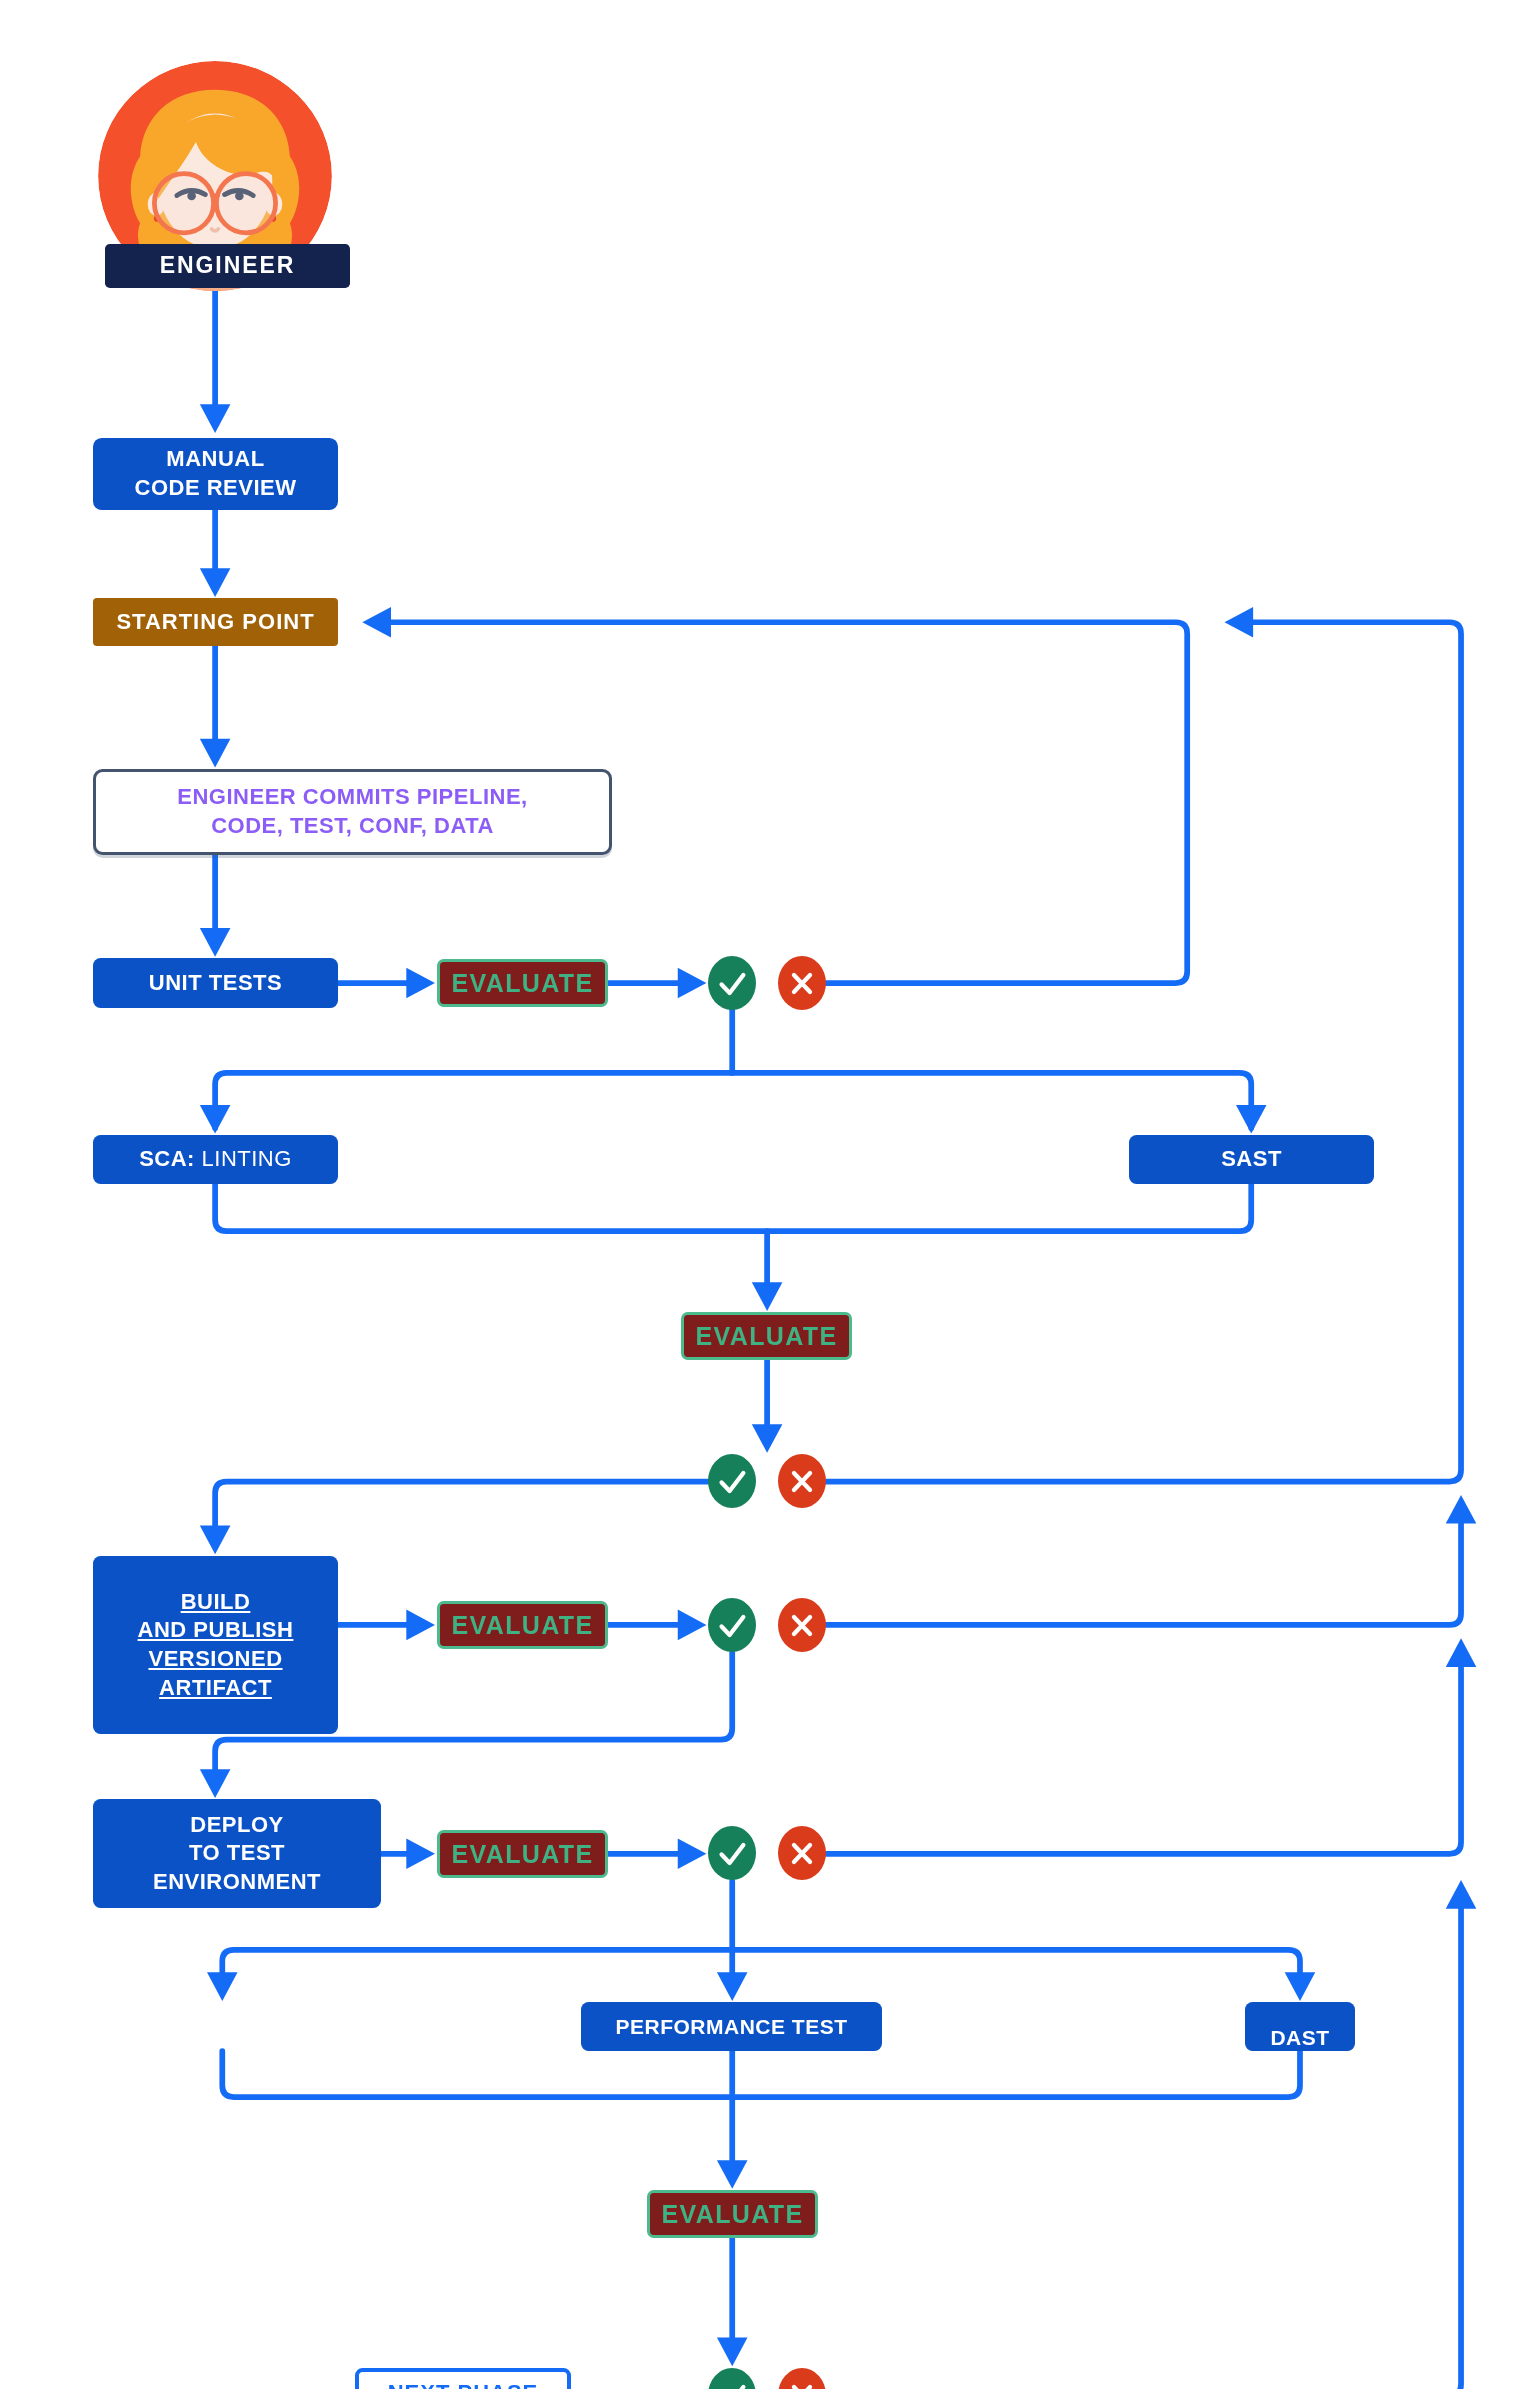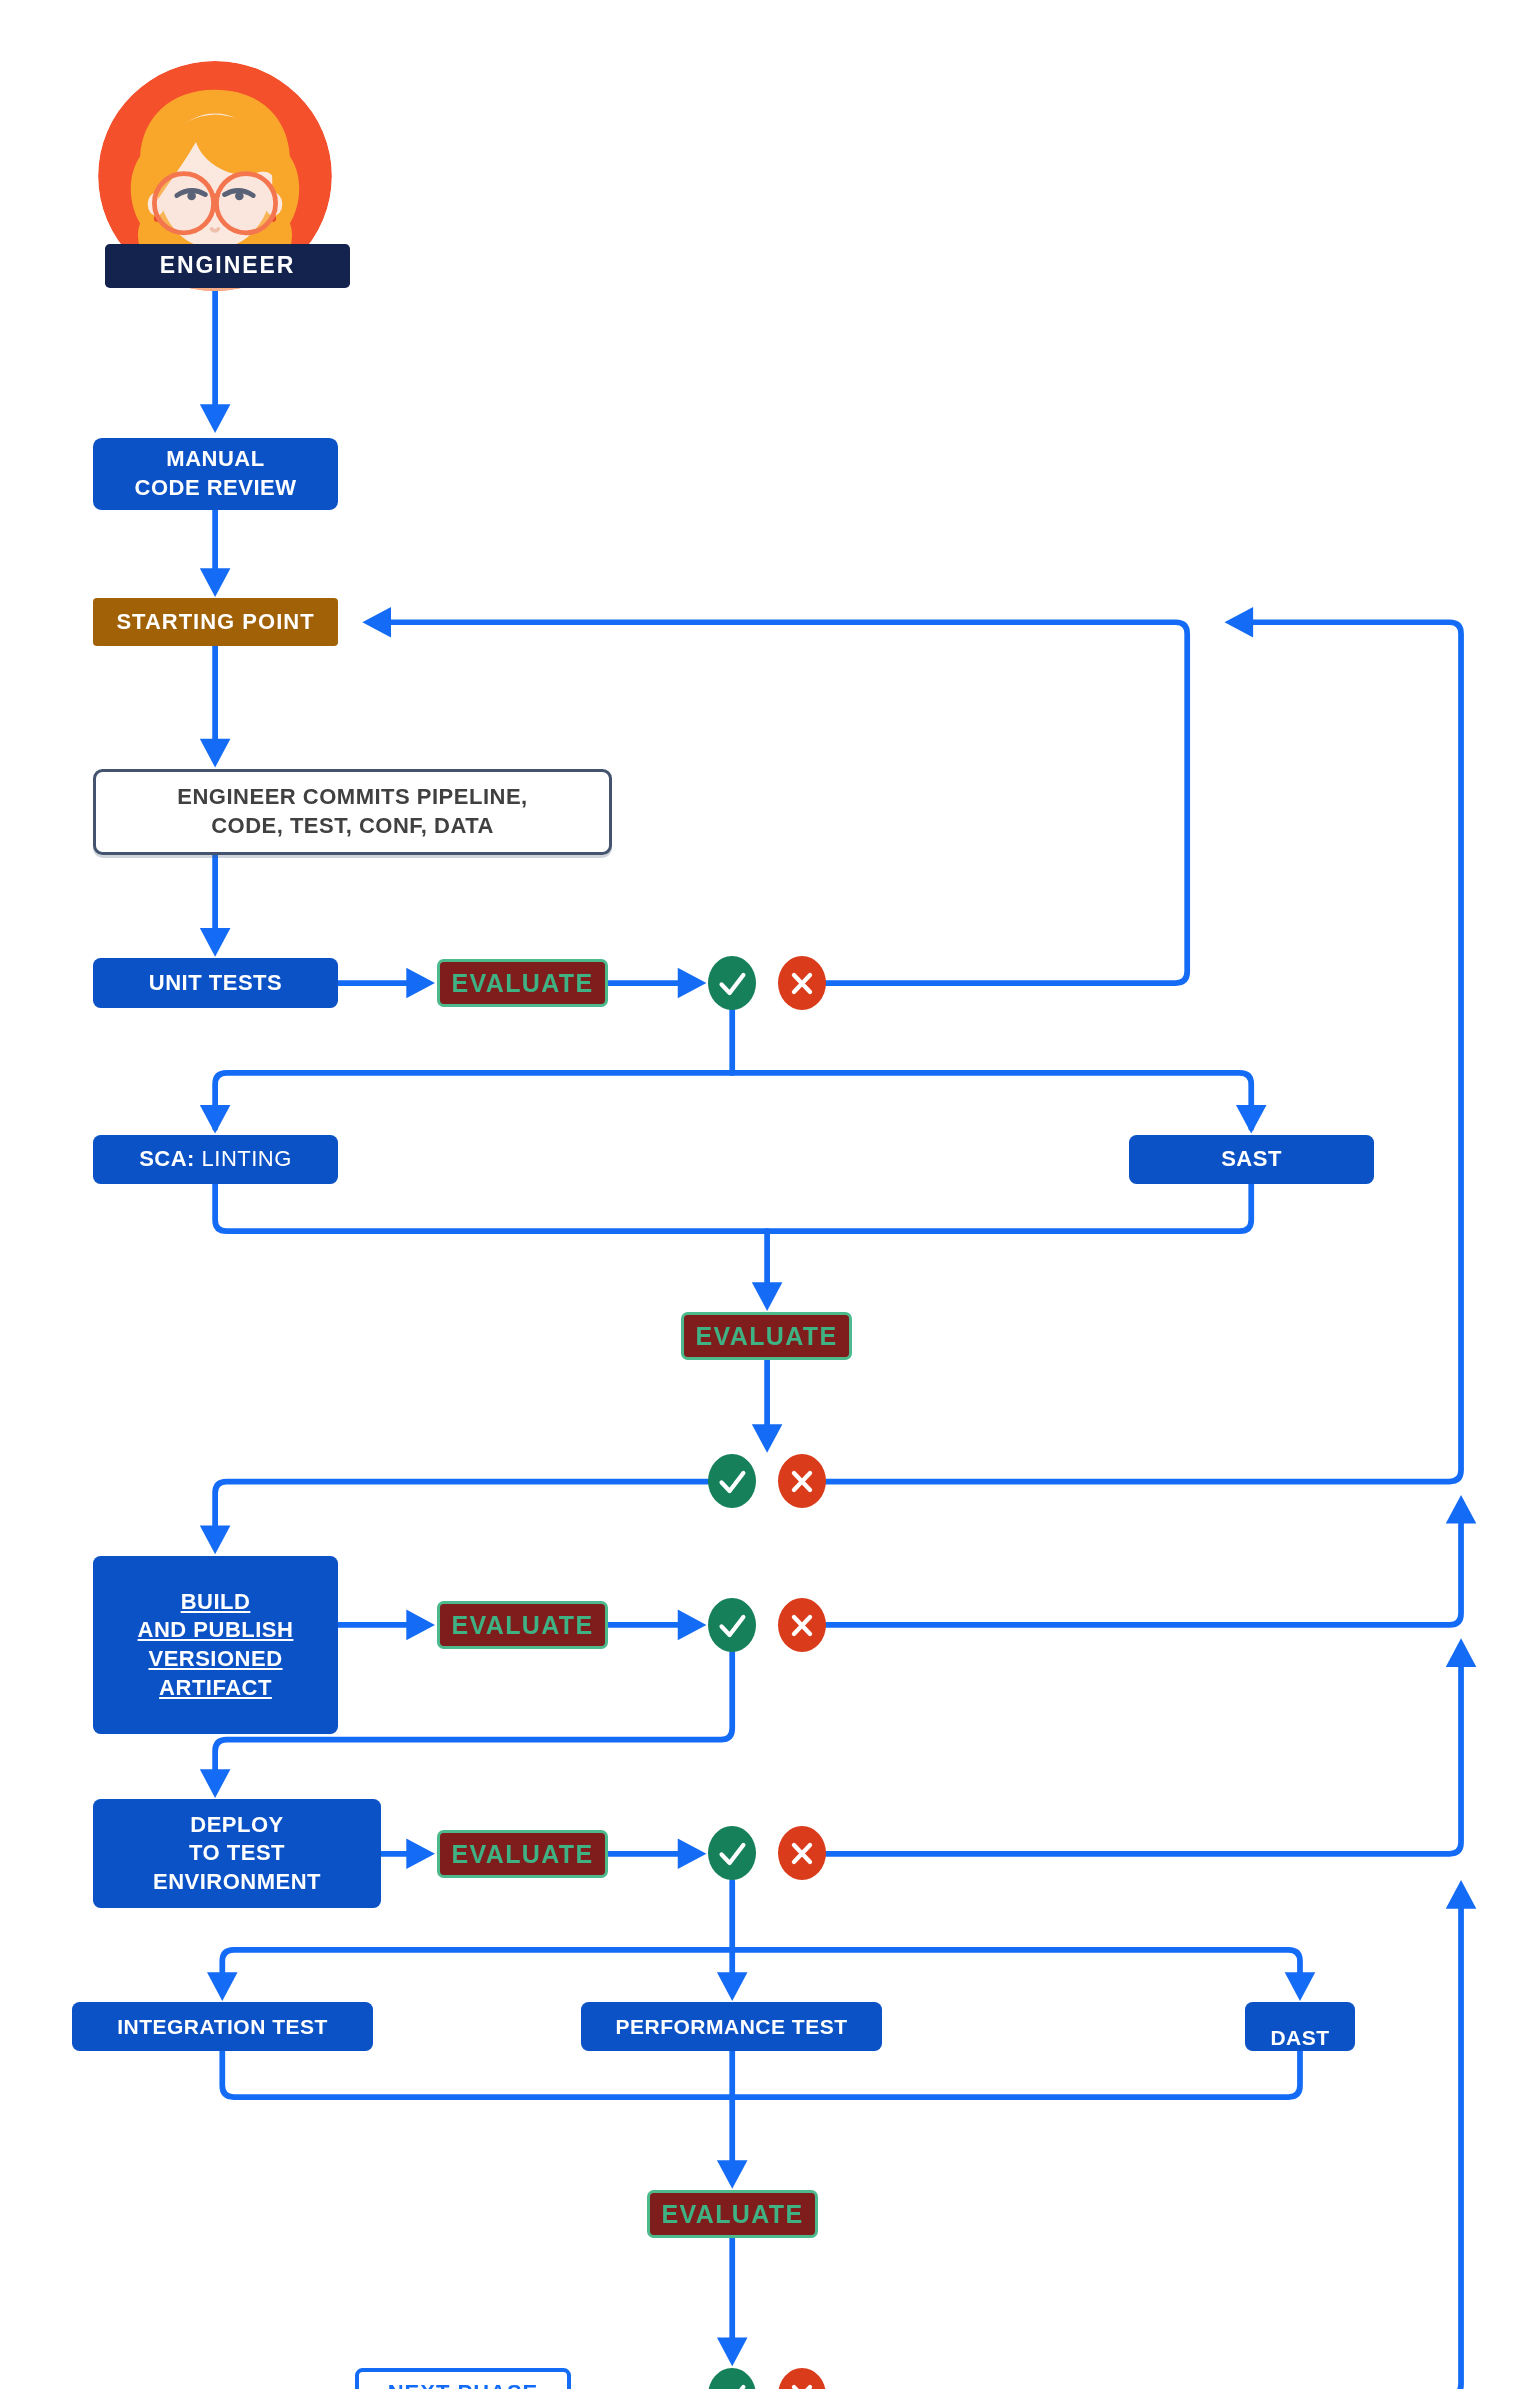--- a/index.html
+++ b/index.html
@@ -5,21 +5,21 @@
   html,body{margin:0;padding:0;background:#ffffff;}
   #canvas{position:relative;width:1539px;height:2510px;background:#ffffff;overflow:hidden;
           font-family:"Liberation Sans", sans-serif;}
   #connectors{position:absolute;left:0;top:0;z-index:1;}
   #avatar{position:absolute;left:98px;top:61px;z-index:2;}
   .box{position:absolute;z-index:3;display:flex;align-items:center;justify-content:center;
        text-align:center;font-weight:bold;box-sizing:border-box;line-height:1.3;}
   .blue{background:#0C52C7;color:#ffffff;border-radius:7.6px;font-size:22px;letter-spacing:0.5px;}
   .navybox{background:#14234E;color:#ffffff;border-radius:4.8px;font-size:23px;letter-spacing:1.9px;}
   .greenbox{background:#a16207;color:#ffffff;border-radius:4px;font-size:22px;letter-spacing:1px;}
-  .slatebox{background:#ffffff;border:3.8px solid #44546F;border-radius:9.6px;color:#404040;
+  .slatebox{background:#ffffff;border:3.8px solid #44546F;border-radius:9.6px;color:#8b5cf6;
             font-size:22px;letter-spacing:0.5px;box-shadow:0 2.9px 0 rgba(68,84,111,0.25);}
   .evaluate{background:#7f1d1d;border:3.3px solid #4CBA8C;border-radius:6.7px;color:#3FB284;
             font-size:25px;letter-spacing:1.4px;}
   .nextphase{background:#ffffff;border:4.3px solid #146BF6;border-radius:7.6px;color:#146BF6;
              font-size:22px;letter-spacing:1px;}
   .circle{position:absolute;z-index:4;width:48px;height:54px;border-radius:50%;
           display:flex;align-items:center;justify-content:center;}
   .pass{background:#15805A;}
   .fail{background:#DA3C1B;}
   .line{display:block;}
@@ -192,23 +192,20 @@
       <span class="line">DEPLOY</span>
       <span class="line">TO TEST</span>
       <span class="line">ENVIRONMENT</span>
     </div>
   </div>
 
   <div class="box evaluate" style="left:437px;top:1830px;width:171px;height:48px;">
     <span>EVALUATE</span>
   </div>
 
-  <div class="box blue" style="left:72px;top:2002px;width:301px;height:49px;font-size:21px;">
-    <span>INTEGRATION TEST</span>
-  </div>
 
   <div class="box blue" style="left:581px;top:2002px;width:301px;height:49px;font-size:21px;">
     <span>PERFORMANCE TEST</span>
   </div>
 
   <div class="box blue" style="left:1245px;top:2002px;width:110px;height:49px;font-size:21px;align-items:flex-end;">
     <span>DAST</span>
   </div>
 
   <div class="box evaluate" style="left:647px;top:2190px;width:171px;height:48px;">

